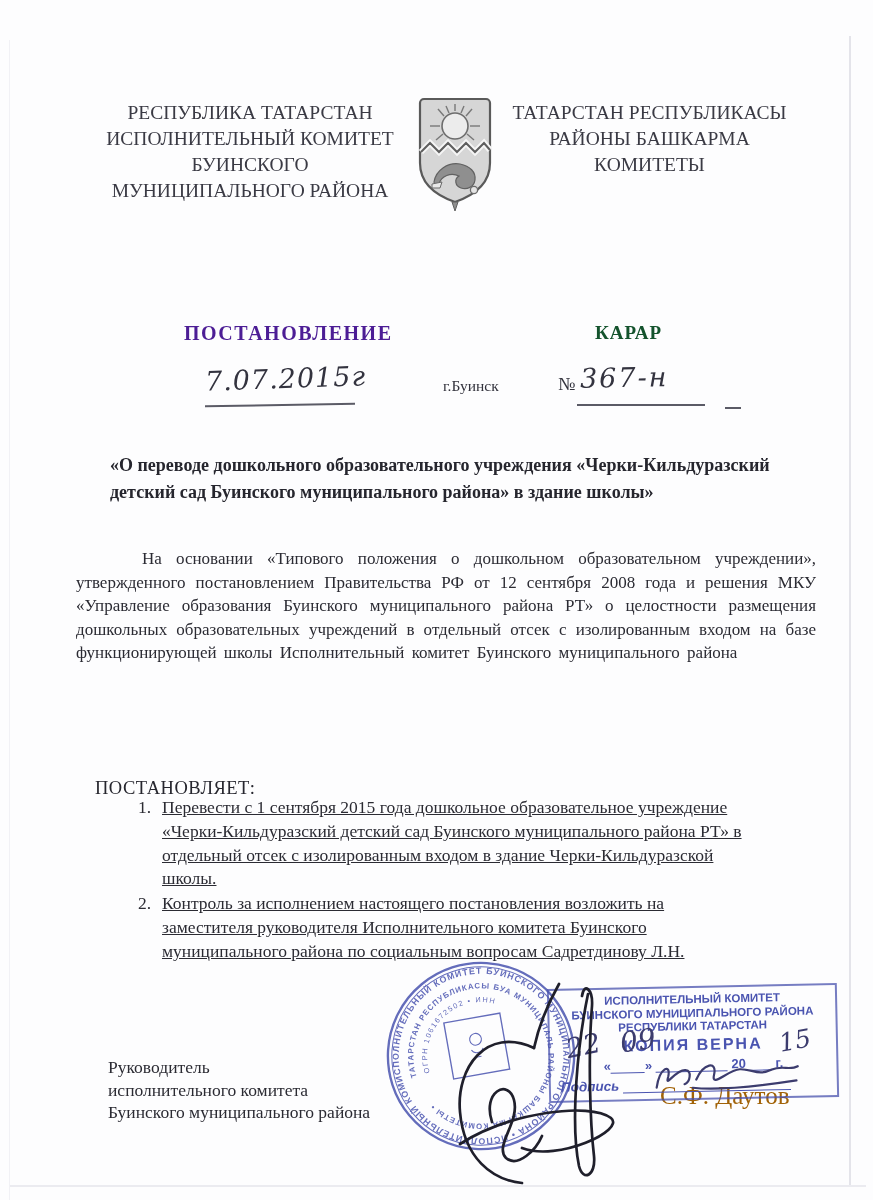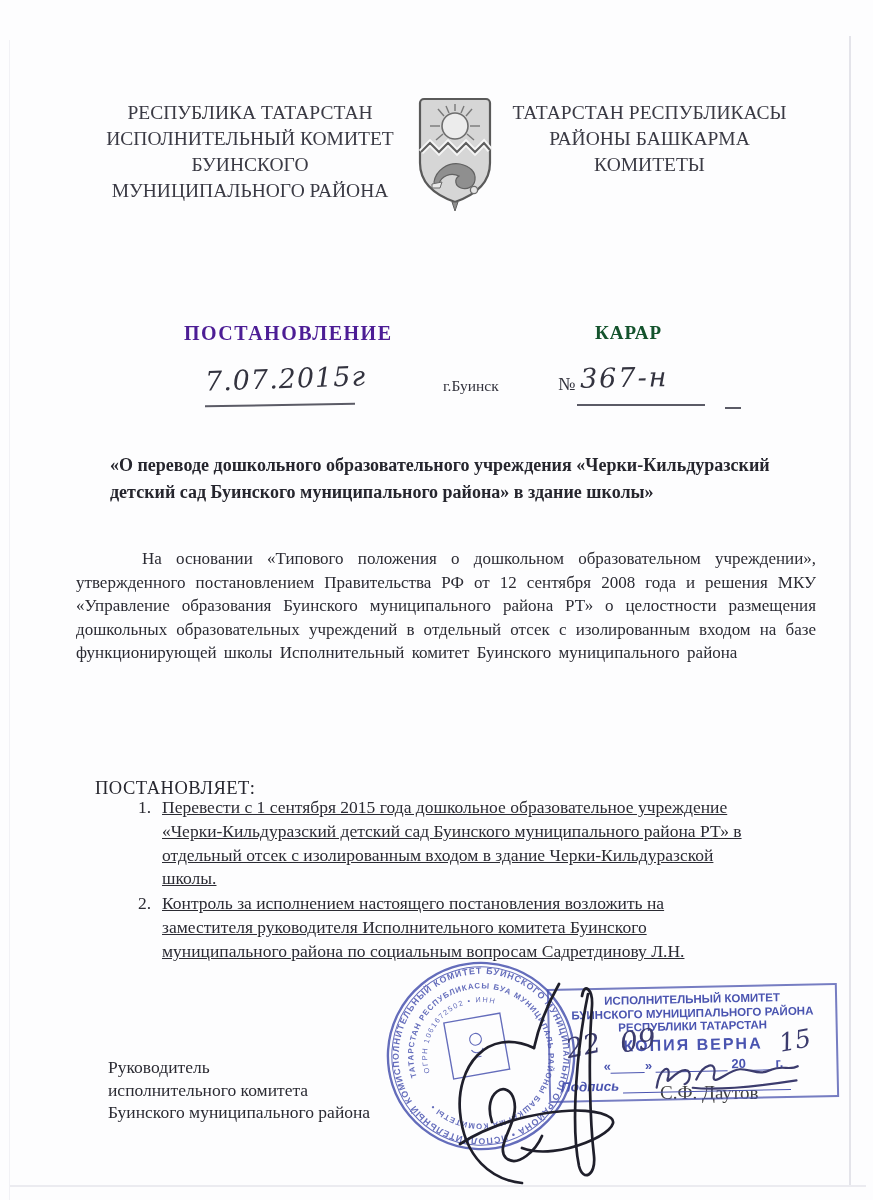--- a/index.html
+++ b/index.html
@@ -37,21 +37,21 @@
   .title{position:absolute;left:110px;top:452px;width:660px;font-weight:bold;font-size:18px;line-height:26.5px;color:#26262e;}
   .preamble{position:absolute;left:76px;top:547px;width:740px;font-size:17px;line-height:23.5px;text-align:justify;text-indent:66px;word-spacing:3px;}
   .resolves{position:absolute;left:95px;top:750px;font-size:18.5px;letter-spacing:.5px;color:#26262e;margin-top:28px;}
   .list{position:absolute;left:138px;top:796px;width:612px;font-size:17.5px;line-height:23.8px;}
   .list-item{display:flex;margin:0 0 1px 0;}
   .num-col{width:24px;flex:none;}
   .item-text{flex:1;text-decoration:underline;}
 
   
   .sig-block{position:absolute;left:108px;top:1036px;font-size:17.5px;line-height:22.5px;color:#2b2b33;margin-top:20px;}
-  .sig-name{position:absolute;left:660px;top:1082px;font-size:19px;color:#404040;}
+  .sig-name{position:absolute;left:660px;top:1082px;font-size:25px;color:#a16207;}
 
   
   .round-stamp{position:absolute;left:383px;top:958px;width:196px;height:196px;opacity:.85;transform:rotate(-18deg);}
   .rect-stamp{
     position:absolute;left:548px;top:986px;width:290px;height:114px;box-sizing:border-box;
     border:2.5px solid rgba(72,82,174,.75);transform:rotate(-1.2deg);
     color:#4a54b0;text-align:center;font-family:"Liberation Sans", sans-serif;font-weight:bold;
     background:rgba(255,255,255,0.0);
   }
   .rs-line{font-size:11.5px;line-height:13.5px;}

